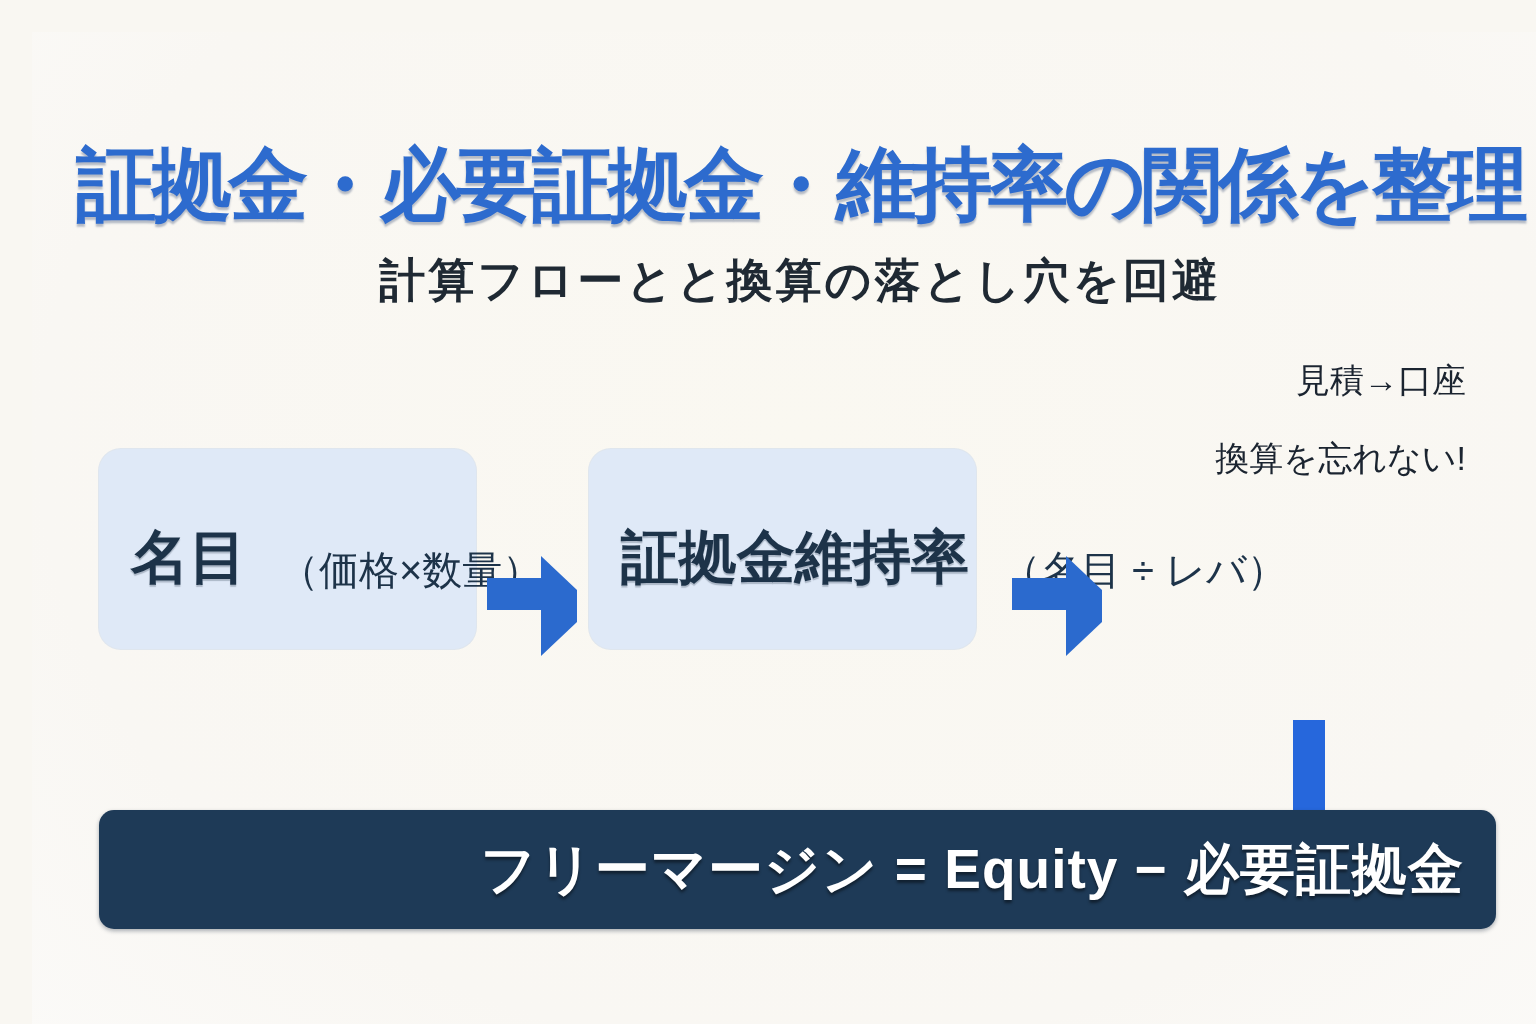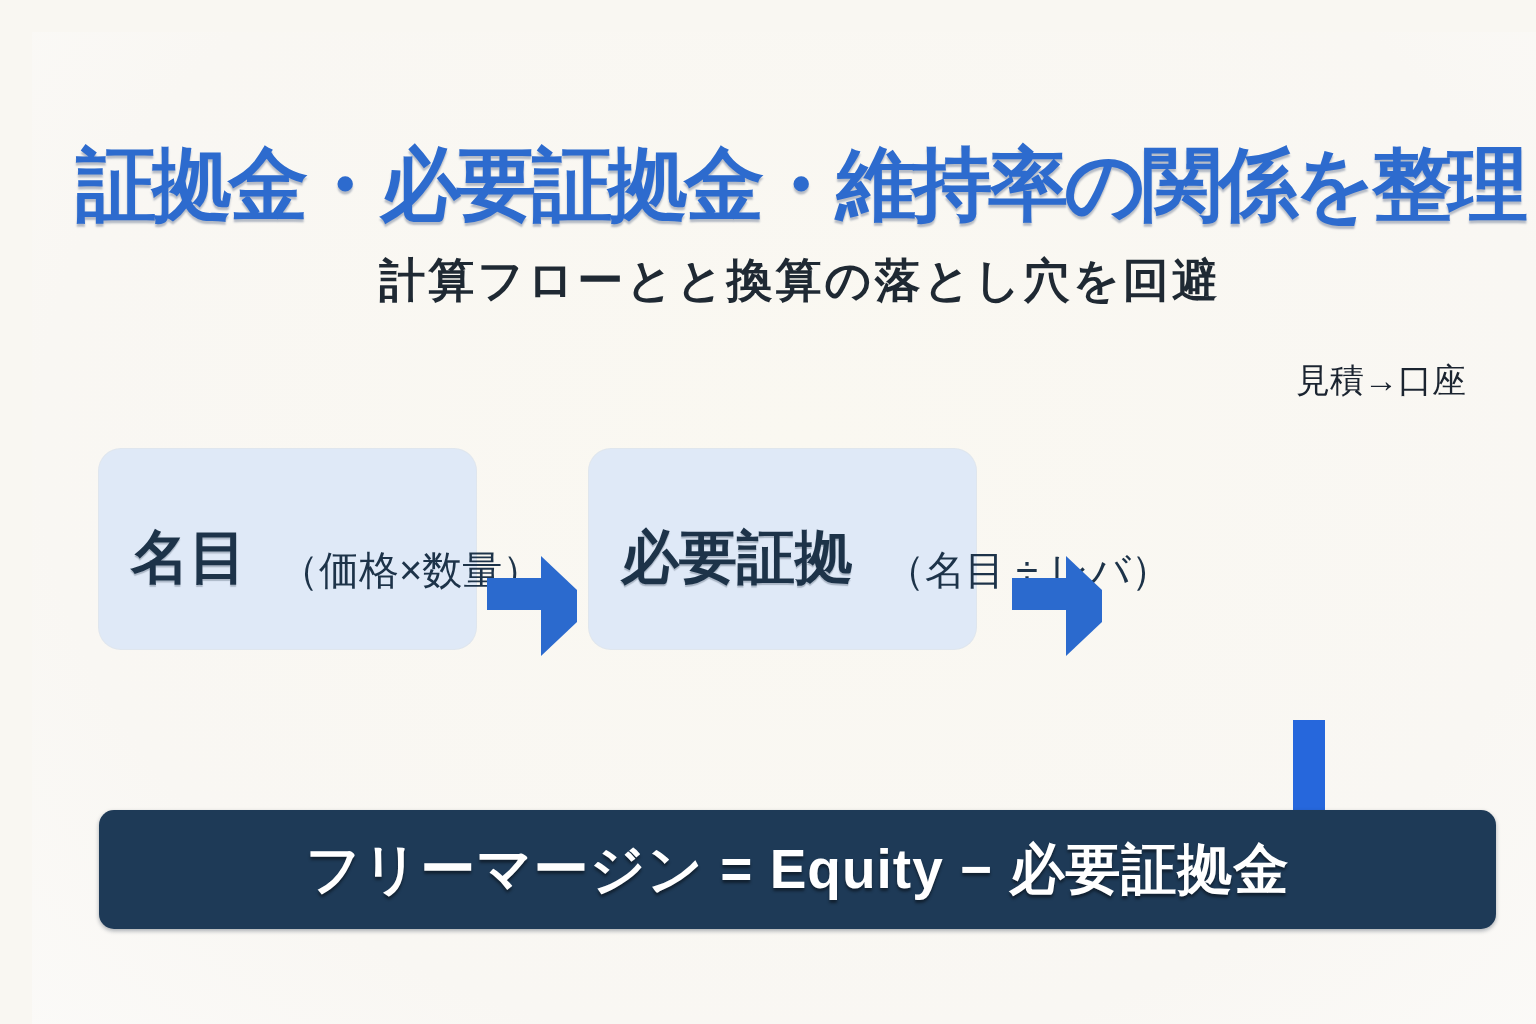--- a/index.html
+++ b/index.html
@@ -90,21 +90,21 @@
     border-left:36px solid var(--arrow-blue);
   }
   .connector{
     position:absolute;left:1261px;top:688px;width:10px;height:92px;
     background:var(--connector-blue);
   }
   .footer-bar{
     position:absolute;left:67px;top:778px;width:1397px;height:119px;
     background:var(--bar-bg);
     border-radius:15px;
-    display:flex;align-items:center;justify-content:center;
+    display:flex;align-items:center;justify-content:flex-end;
     box-shadow:0 2px 4px rgba(15,30,50,0.35);
   }
   .footer-formula{
     font-size:55px;font-weight:800;
     color:var(--bar-text);
     text-shadow:0 3px 3px rgba(0,0,0,0.45);
     white-space:nowrap;
     letter-spacing:1px;
   }
 </style>
@@ -112,34 +112,35 @@
 <body>
 
 <div class="canvas">
 
   <h1 class="main-title">証拠金・必要証拠金・維持率の関係を整理</h1>
 
   <div class="subtitle">計算フローとと換算の落とし穴を回避</div>
 
   <div class="note">
     <div>見積→口座</div>
+    <div>換算を忘れない!</div>
   </div>
 
   <div class="flow-box" id="box-1">
     <div class="box-title">名目</div>
     <div class="box-formula">（価格×数量）</div>
   </div>
 
   <div class="arrow" id="arrow-1">
     <div class="shaft"></div>
     <div class="head"></div>
   </div>
 
   <div class="flow-box" id="box-2">
-    <div class="box-title">必要証拠</div>
+    <div class="box-title">証拠金維持率</div>
     <div class="box-formula">（名目 ÷ レバ）</div>
   </div>
 
   <div class="arrow" id="arrow-2">
     <div class="shaft"></div>
     <div class="head"></div>
   </div>
 
 
   <div class="connector"></div>

